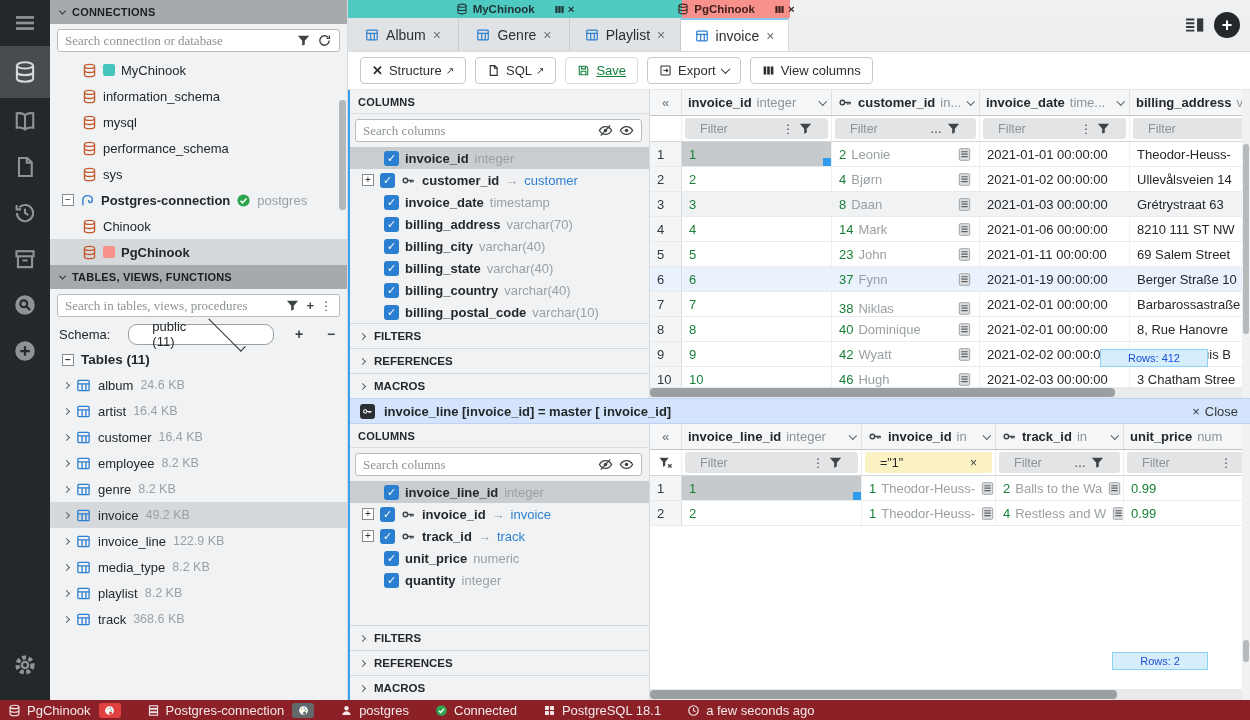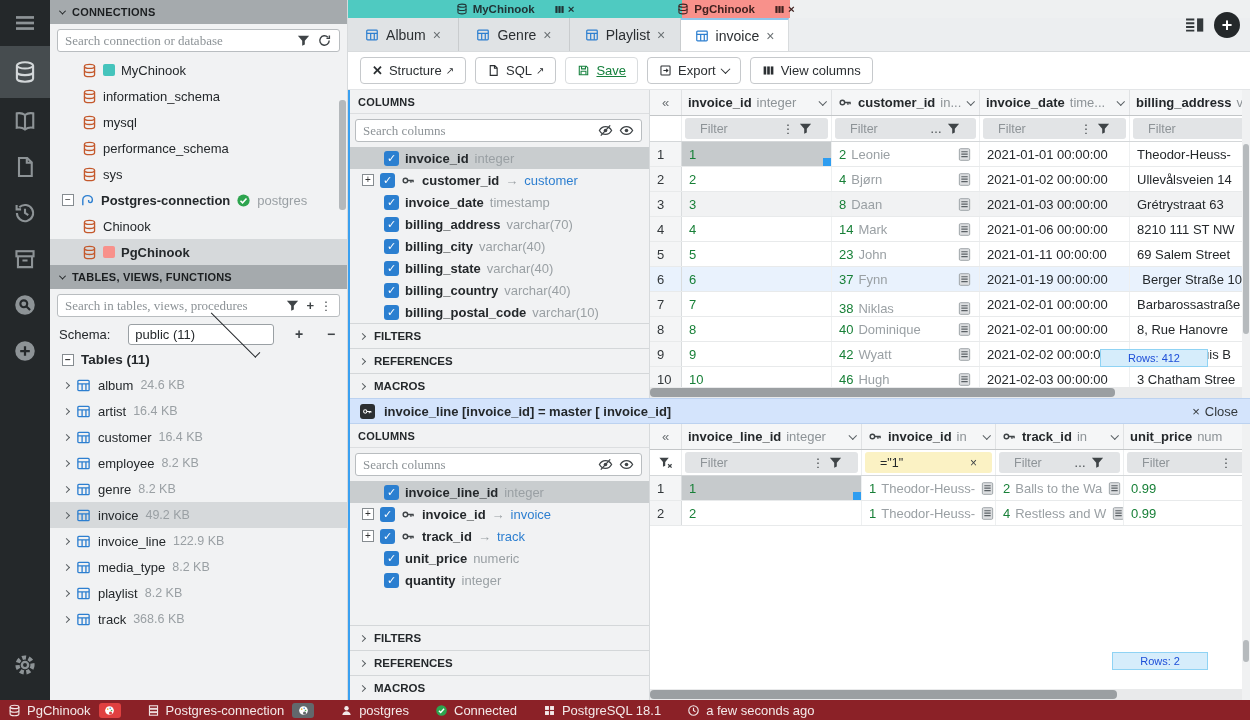--- a/index.html
+++ b/index.html
@@ -32,21 +32,21 @@
   .tree-row.root { padding-left:12px; }
   .tree-row.sel { background:#d6d9db; }
   .tree-row .b { font-weight:bold; }
   .muted { color:#9aa0a4; }
   .chip { width:12px; height:12px; border-radius:2px; flex:none; }
   .c-orange { color:#c4592c; }
   .c-green { color:#2da44e; }
   .c-blue { color:#2d7fd0; }
   .c-dark { color:#3f4447; }
   .schemarow { display:flex; align-items:center; gap:18px; padding:2px 9px; height:24px; }
-  .selectbox { flex:1; display:flex; align-items:center; border:1px solid #9aa0a4; border-radius:3px; background:#fff; height:21px; padding:0 6px; gap:6px; }
+  .selectbox { flex:1; display:flex; align-items:center; border:1px solid #9aa0a4; border-radius:9px; background:#fff; height:21px; padding:0 23px; gap:6px; }
   .selectbox span { flex:1; }
   .pmbtn { width:14px; text-align:center; font-weight:bold; color:#3f4447; font-size:14px; }
   .grouprow { display:flex; align-items:center; gap:7px; padding:6px 8px 5px 12px; font-weight:bold; font-size:13.5px; }
   .table-row { height:26px; display:flex; align-items:center; gap:7px; padding:0 8px 0 14px; white-space:nowrap; }
   .table-row.sel { background:#d6d9db; }
   .table-row .cv { width:5px; height:5px; color:#5a6064; }
   .sizetxt { color:#9aa0a4; font-size:12.5px; }
   .sb-scroll { position:absolute; right:1px; top:100px; width:7px; height:110px; background:#b4b8bb; border-radius:3px; }
 
   
@@ -969,21 +969,21 @@
             <span class="refname">Fynn</span>
             <span class="ic docic">
               <svg viewBox="0 0 16 16">
                 <use href="#i-doc"></use>
               </svg>
             </span>
           </div>
           <div class="g-cell" style="width: 150px; flex: 0 0 auto;">
             <span>2021-01-19 00:00:00</span>
           </div>
-          <div class="g-cell" style="flex: 1 1 0%; justify-content: flex-end;">
+          <div class="g-cell" style="flex: 1 1 0%;">
             <span>Berger Straße 10</span>
           </div>
         </div>
         <div class="g-row">
           <div class="g-rn">7</div>
           <div class="g-cell" style="width: 150px; flex: 0 0 auto;">
             <span class="idnum">7</span>
           </div>
           <div class="g-cell" style="width: 148px; flex: 0 0 auto; align-items: flex-end;">
             <span class="idnum">38</span>

